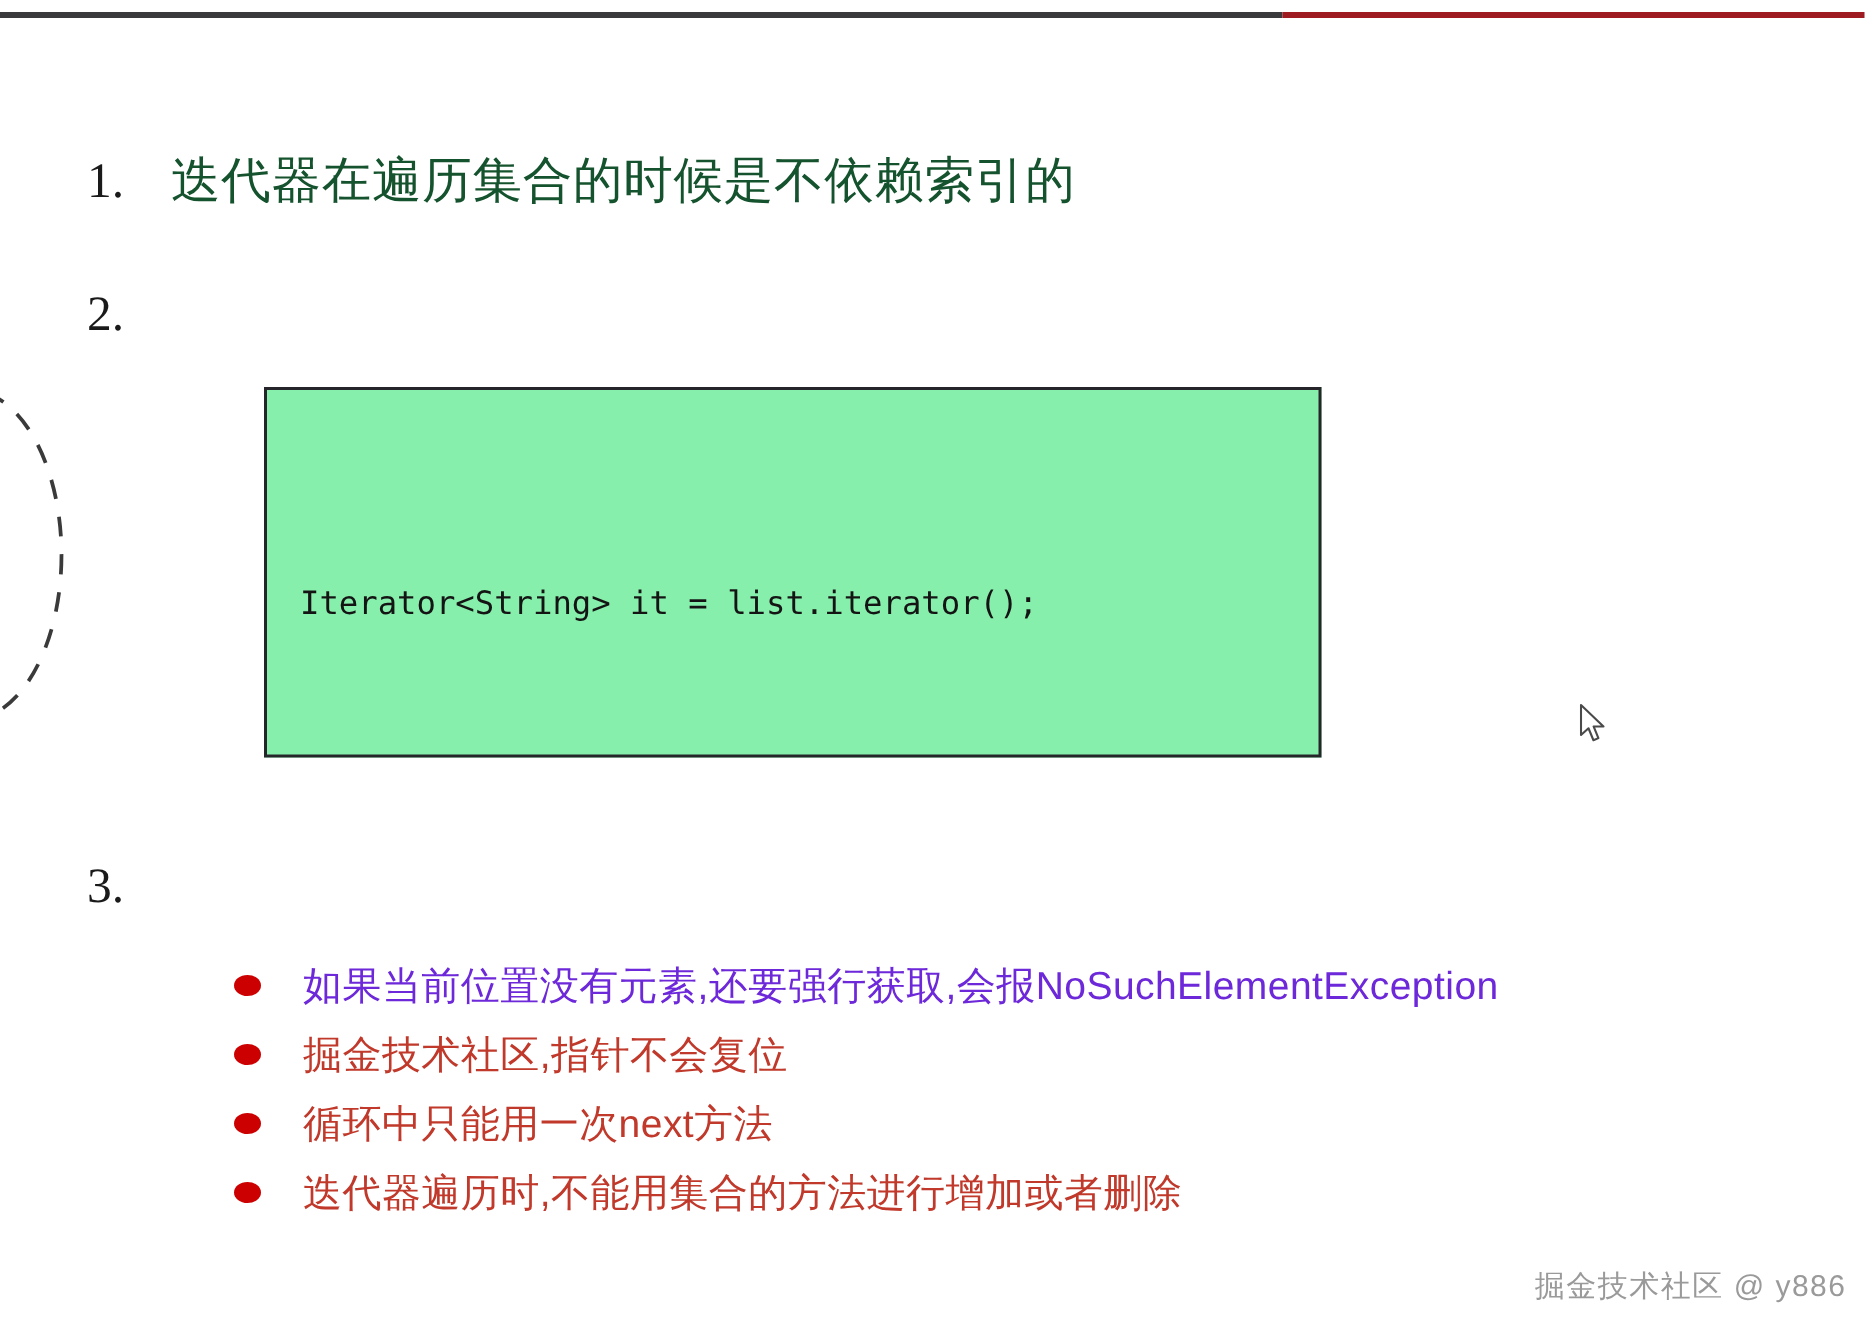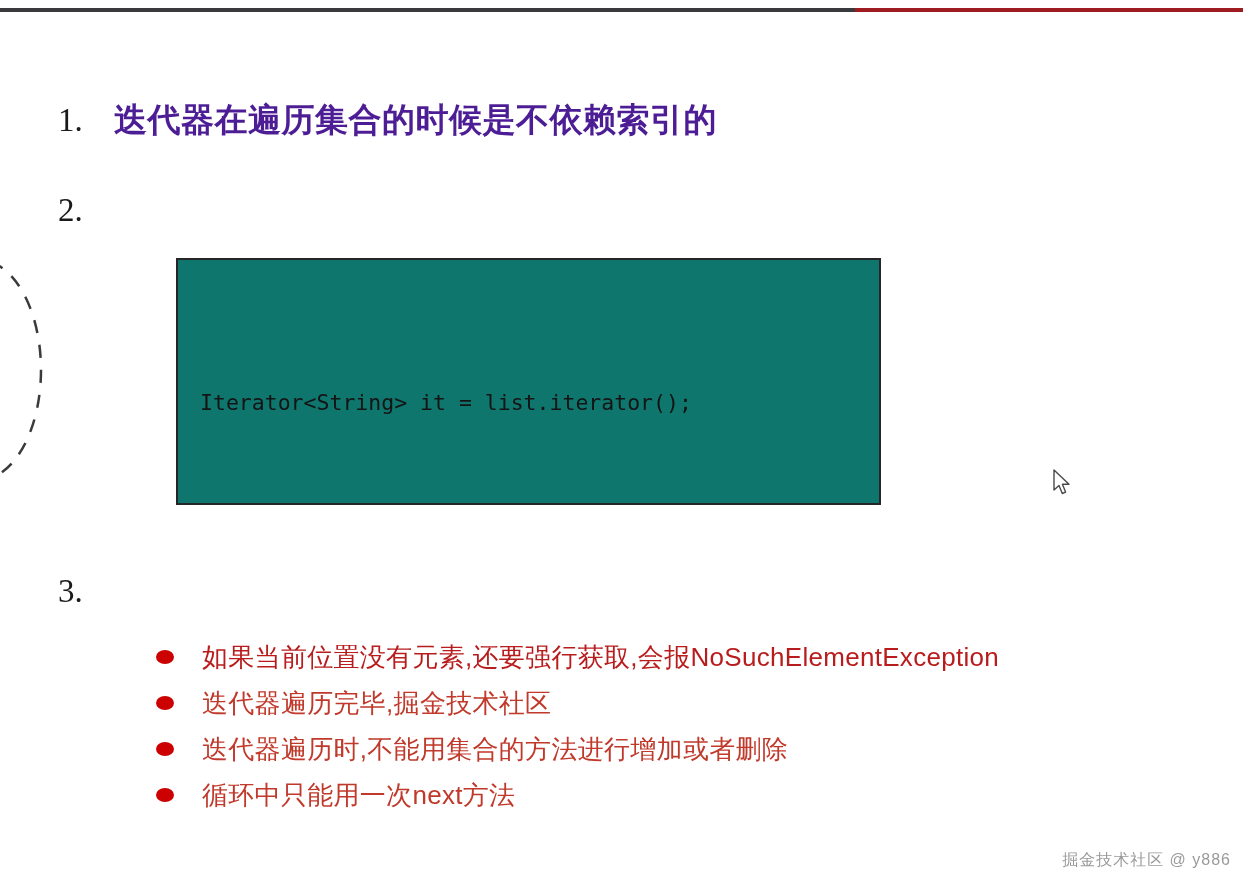--- a/index.html
+++ b/index.html
@@ -58,22 +58,22 @@
   .num-item .num {
     width: 56px;
     flex: 0 0 56px;
     font-size: 33px;
     font-weight: 500;
     color: #1a1a1a;
     font-family: "Liberation Serif", "DejaVu Serif", serif;
   }
   .num-item .num-text {
     font-size: 33px;
-    font-weight: 700;
-    color: #4c1d95;
+    font-weight: 400;
+    color: #14532d;
     letter-spacing: 0.5px;
   }
   #num-item-1 { left: 58px; top: 98px; }
   #num-item-2 { left: 58px; top: 192px; }
   #num-item-3 { left: 58px; top: 573px; }
 
   
   #code-block {
     position: absolute;
     left: 176px;
@@ -121,21 +121,21 @@
     font-weight: 500;
     color: #c0392b;
     letter-spacing: 0.3px;
   }
 
   
   #watermark {
     position: absolute;
     right: 18px;
     bottom: 20px;
-    font-size: 16px;
+    font-size: 20px;
     color: #9a9a9a;
     letter-spacing: 1px;
     white-space: nowrap;
   }
 
   
   #mouse-cursor {
     position: absolute;
     left: 1053px;
     top: 469px;
@@ -158,48 +158,48 @@
 
 <div class="num-item" id="num-item-1">
   <span class="num">1.</span>
   <span class="num-text">迭代器在遍历集合的时候是不依赖索引的</span>
 </div>
 
 <div class="num-item" id="num-item-2">
   <span class="num">2.</span>
 </div>
 
-<div id="code-block" style="background: #0f766e; border-color: rgb(38, 38, 42);">
+<div id="code-block" style="background: #86efac; border-color: rgb(38, 38, 42);">
   <span class="ln"><span>Iterator&lt;String&gt; it = list.iterator();</span></span>
   
   
   
   
 </div>
 
 <div class="num-item" id="num-item-3">
   <span class="num">3.</span>
 </div>
 
 <ul id="red-list">
   <li>
     <span class="dot" style="background: rgb(204, 0, 0);"></span>
-    <span class="txt" style="color: #b91c1c;">如果当前位置没有元素,还要强行获取,会报NoSuchElementException</span>
-  </li>
-  <li>
-    <span class="dot" style="background: rgb(204, 0, 0);"></span>
-    <span class="txt" style="color: rgb(192, 57, 43);">迭代器遍历完毕,掘金技术社区</span>
+    <span class="txt" style="color: #6d28d9;">如果当前位置没有元素,还要强行获取,会报NoSuchElementException</span>
+  </li>
+  <li>
+    <span class="dot" style="background: rgb(204, 0, 0);"></span>
+    <span class="txt" style="color: rgb(192, 57, 43);">掘金技术社区,指针不会复位</span>
+  </li>
+  <li>
+    <span class="dot" style="background: rgb(204, 0, 0);"></span>
+    <span class="txt" style="color: rgb(192, 57, 43);">循环中只能用一次next方法</span>
   </li>
   <li>
     <span class="dot" style="background: rgb(204, 0, 0);"></span>
     <span class="txt" style="color: rgb(192, 57, 43);">迭代器遍历时,不能用集合的方法进行增加或者删除</span>
-  </li>
-  <li>
-    <span class="dot" style="background: rgb(204, 0, 0);"></span>
-    <span class="txt" style="color: rgb(192, 57, 43);">循环中只能用一次next方法</span>
   </li>
 </ul>
 
 <div id="watermark" style="color: rgb(154, 154, 154);">掘金技术社区 @ y886</div>
 
 <svg id="mouse-cursor" viewBox="0 0 20 28" xmlns="http://www.w3.org/2000/svg" style="left: 1053px; top: 469px;">
   <path d="M1 1 L1 21 L6 16.5 L9.3 24.5 L12.6 23.1 L9.4 15.3 L16 15.3 Z" fill="#ffffff" stroke="#4a4a4a" stroke-width="1.4" stroke-linejoin="round"></path>
 </svg>
 
 </body></html>

